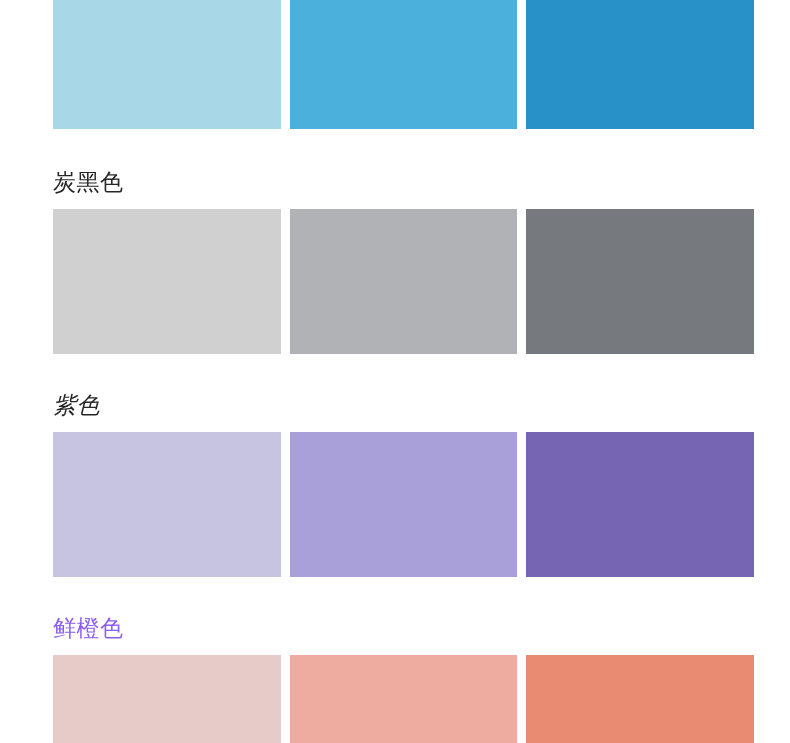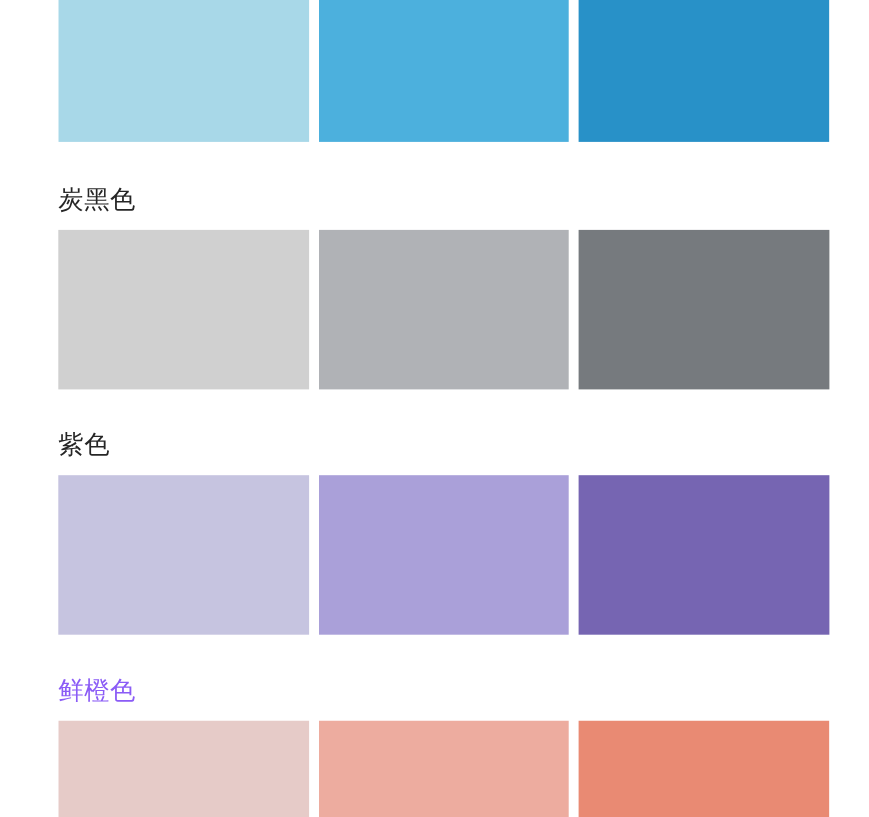--- a/index.html
+++ b/index.html
@@ -76,21 +76,21 @@
     </div>
     <div class="color-group" style="top: 0px;">
       <h2 class="group-heading" style="top: 168px; color: rgb(38, 38, 38);">炭黑色</h2>
       <div class="swatch-row" style="top: 209px; left: 53px; width: 701px; gap: 9px;">
         <div class="swatch" style="background: rgb(208, 208, 208); height: 145px;"></div>
         <div class="swatch" style="background: rgb(176, 178, 182); height: 145px;"></div>
         <div class="swatch" style="background: rgb(118, 122, 126); height: 145px;"></div>
       </div>
     </div>
     <div class="color-group" style="top: 0px;">
-      <h2 class="group-heading" style="top: 391px; color: rgb(38, 38, 38);">紫色</h2>
+      <h2 class="group-heading" style="top: 391px; color: rgb(38, 38, 38); font-style: italic;">紫色</h2>
       <div class="swatch-row" style="top: 432px; left: 53px; width: 701px; gap: 9px;">
         <div class="swatch" style="background: rgb(198, 196, 224); height: 145px;"></div>
         <div class="swatch" style="background: rgb(170, 160, 217); height: 145px;"></div>
         <div class="swatch" style="background: rgb(118, 101, 178); height: 145px;"></div>
       </div>
     </div>
     <div class="color-group clipped-bottom" style="top: 0px;">
       <h2 class="group-heading" style="top: 614px; color: #8b5cf6;">鲜橙色</h2>
       <div class="swatch-row" style="top: 655px; left: 53px; width: 701px; gap: 9px;">
         <div class="swatch" style="background: rgb(230, 203, 200); height: 145px;"></div>

